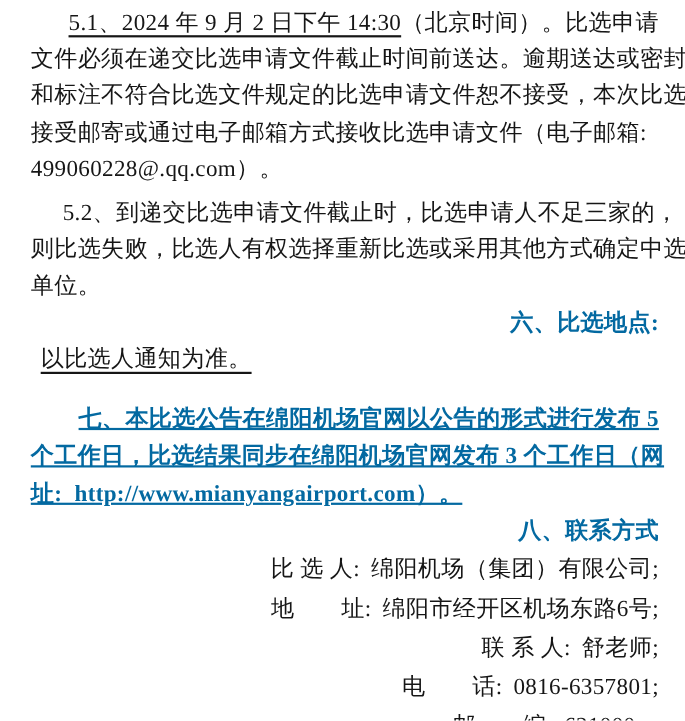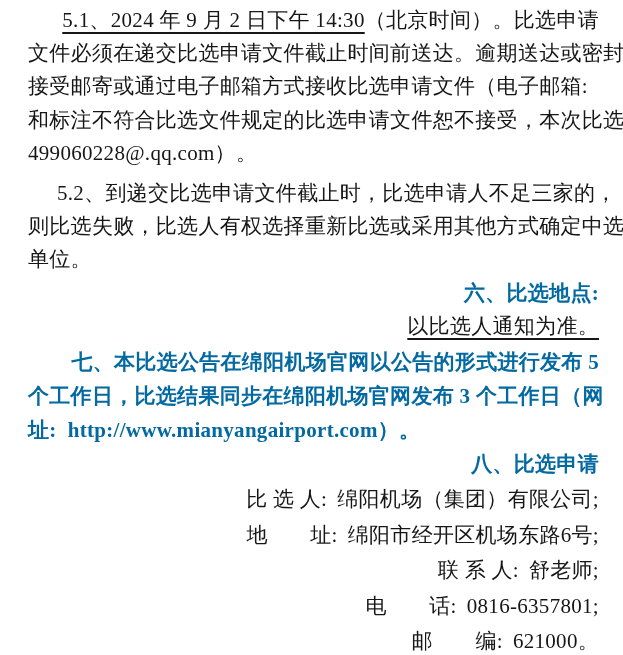--- a/index.html
+++ b/index.html
@@ -16,44 +16,44 @@
     font-size: 21px;
   }
   .para { margin: 0; }
   .line {
     display: block;
     line-height: 33.2px;
     white-space: pre;
     letter-spacing: 0.3px;
   }
   .ind { padding-left: 29px; text-align: right; }       
-  .ind-sm { padding-left: 9px; text-align: right; }     
+  .ind-sm { padding-left: 9px; }     
   .bold { font-weight: bold; color: #0369a1; }
   .u {
     text-decoration: underline;
     text-underline-offset: 5px;
     text-decoration-thickness: 1.5px;
   }
   .gap-top { margin-top: 7px; }      
   .s7 .line { line-height: 34px; }
-  .s7 { margin-top: 2px; }
+  .s7 { margin-top: 20px; text-decoration: underline; }
   .h8 { line-height: 35px; }
   .contact-row { line-height: 35.5px; }
   .contact-row .val { padding-left: 10px; }
 </style>
 </head>
 <body>
 
 <div class="doc">
 
   <div class="para">
     <span class="line ind"><span class="u">5.1、2024 年 9 月 2 日下午 14:30</span><span>（北京时间）。比选申请</span></span>
     <span class="line">文件必须在递交比选申请文件截止时间前送达。逾期送达或密封</span>
+    <span class="line">和标注不符合比选文件规定的比选申请文件恕不接受，本次比选</span>
     <span class="line">接受邮寄或通过电子邮箱方式接收比选申请文件（电子邮箱:</span>
-    <span class="line">和标注不符合比选文件规定的比选申请文件恕不接受，本次比选</span>
     <span class="line">499060228@.qq.com）。</span>
   </div>
 
   <div class="para gap-top">
     <span class="line ind">5.2、到递交比选申请文件截止时，比选申请人不足三家的，</span>
     <span class="line">则比选失败，比选人有权选择重新比选或采用其他方式确定中选</span>
     <span class="line">单位。</span>
   </div>
 
   <div class="para">
@@ -61,21 +61,21 @@
     <span class="line ind-sm"><span class="u">以比选人通知为准。</span></span>
   </div>
 
   <div class="para s7 bold">
     <span class="line ind">七、本比选公告在绵阳机场官网以公告的形式进行发布 5</span>
     <span class="line">个工作日，比选结果同步在绵阳机场官网发布 3 个工作日（网</span>
     <span class="line">址:  http://www.mianyangairport.com）。</span>
   </div>
 
   <div class="para">
-    <span class="line ind bold h8">八、比选申请</span>
+    <span class="line ind bold h8">八、联系方式</span>
 
     <span class="line ind contact-row"><span>比 选 人:</span><span class="val">绵阳机场（集团）有限公司;</span></span>
 
     <span class="line ind contact-row"><span>地　　址:</span><span class="val">绵阳市经开区机场东路6号;</span></span>
 
     <span class="line ind contact-row"><span>联 系 人:</span><span class="val">舒老师;</span></span>
 
     <span class="line ind contact-row"><span>电　　话:</span><span class="val">0816-6357801;</span></span>
 
     <span class="line ind contact-row"><span>邮　　编:</span><span class="val">621000。</span></span>

